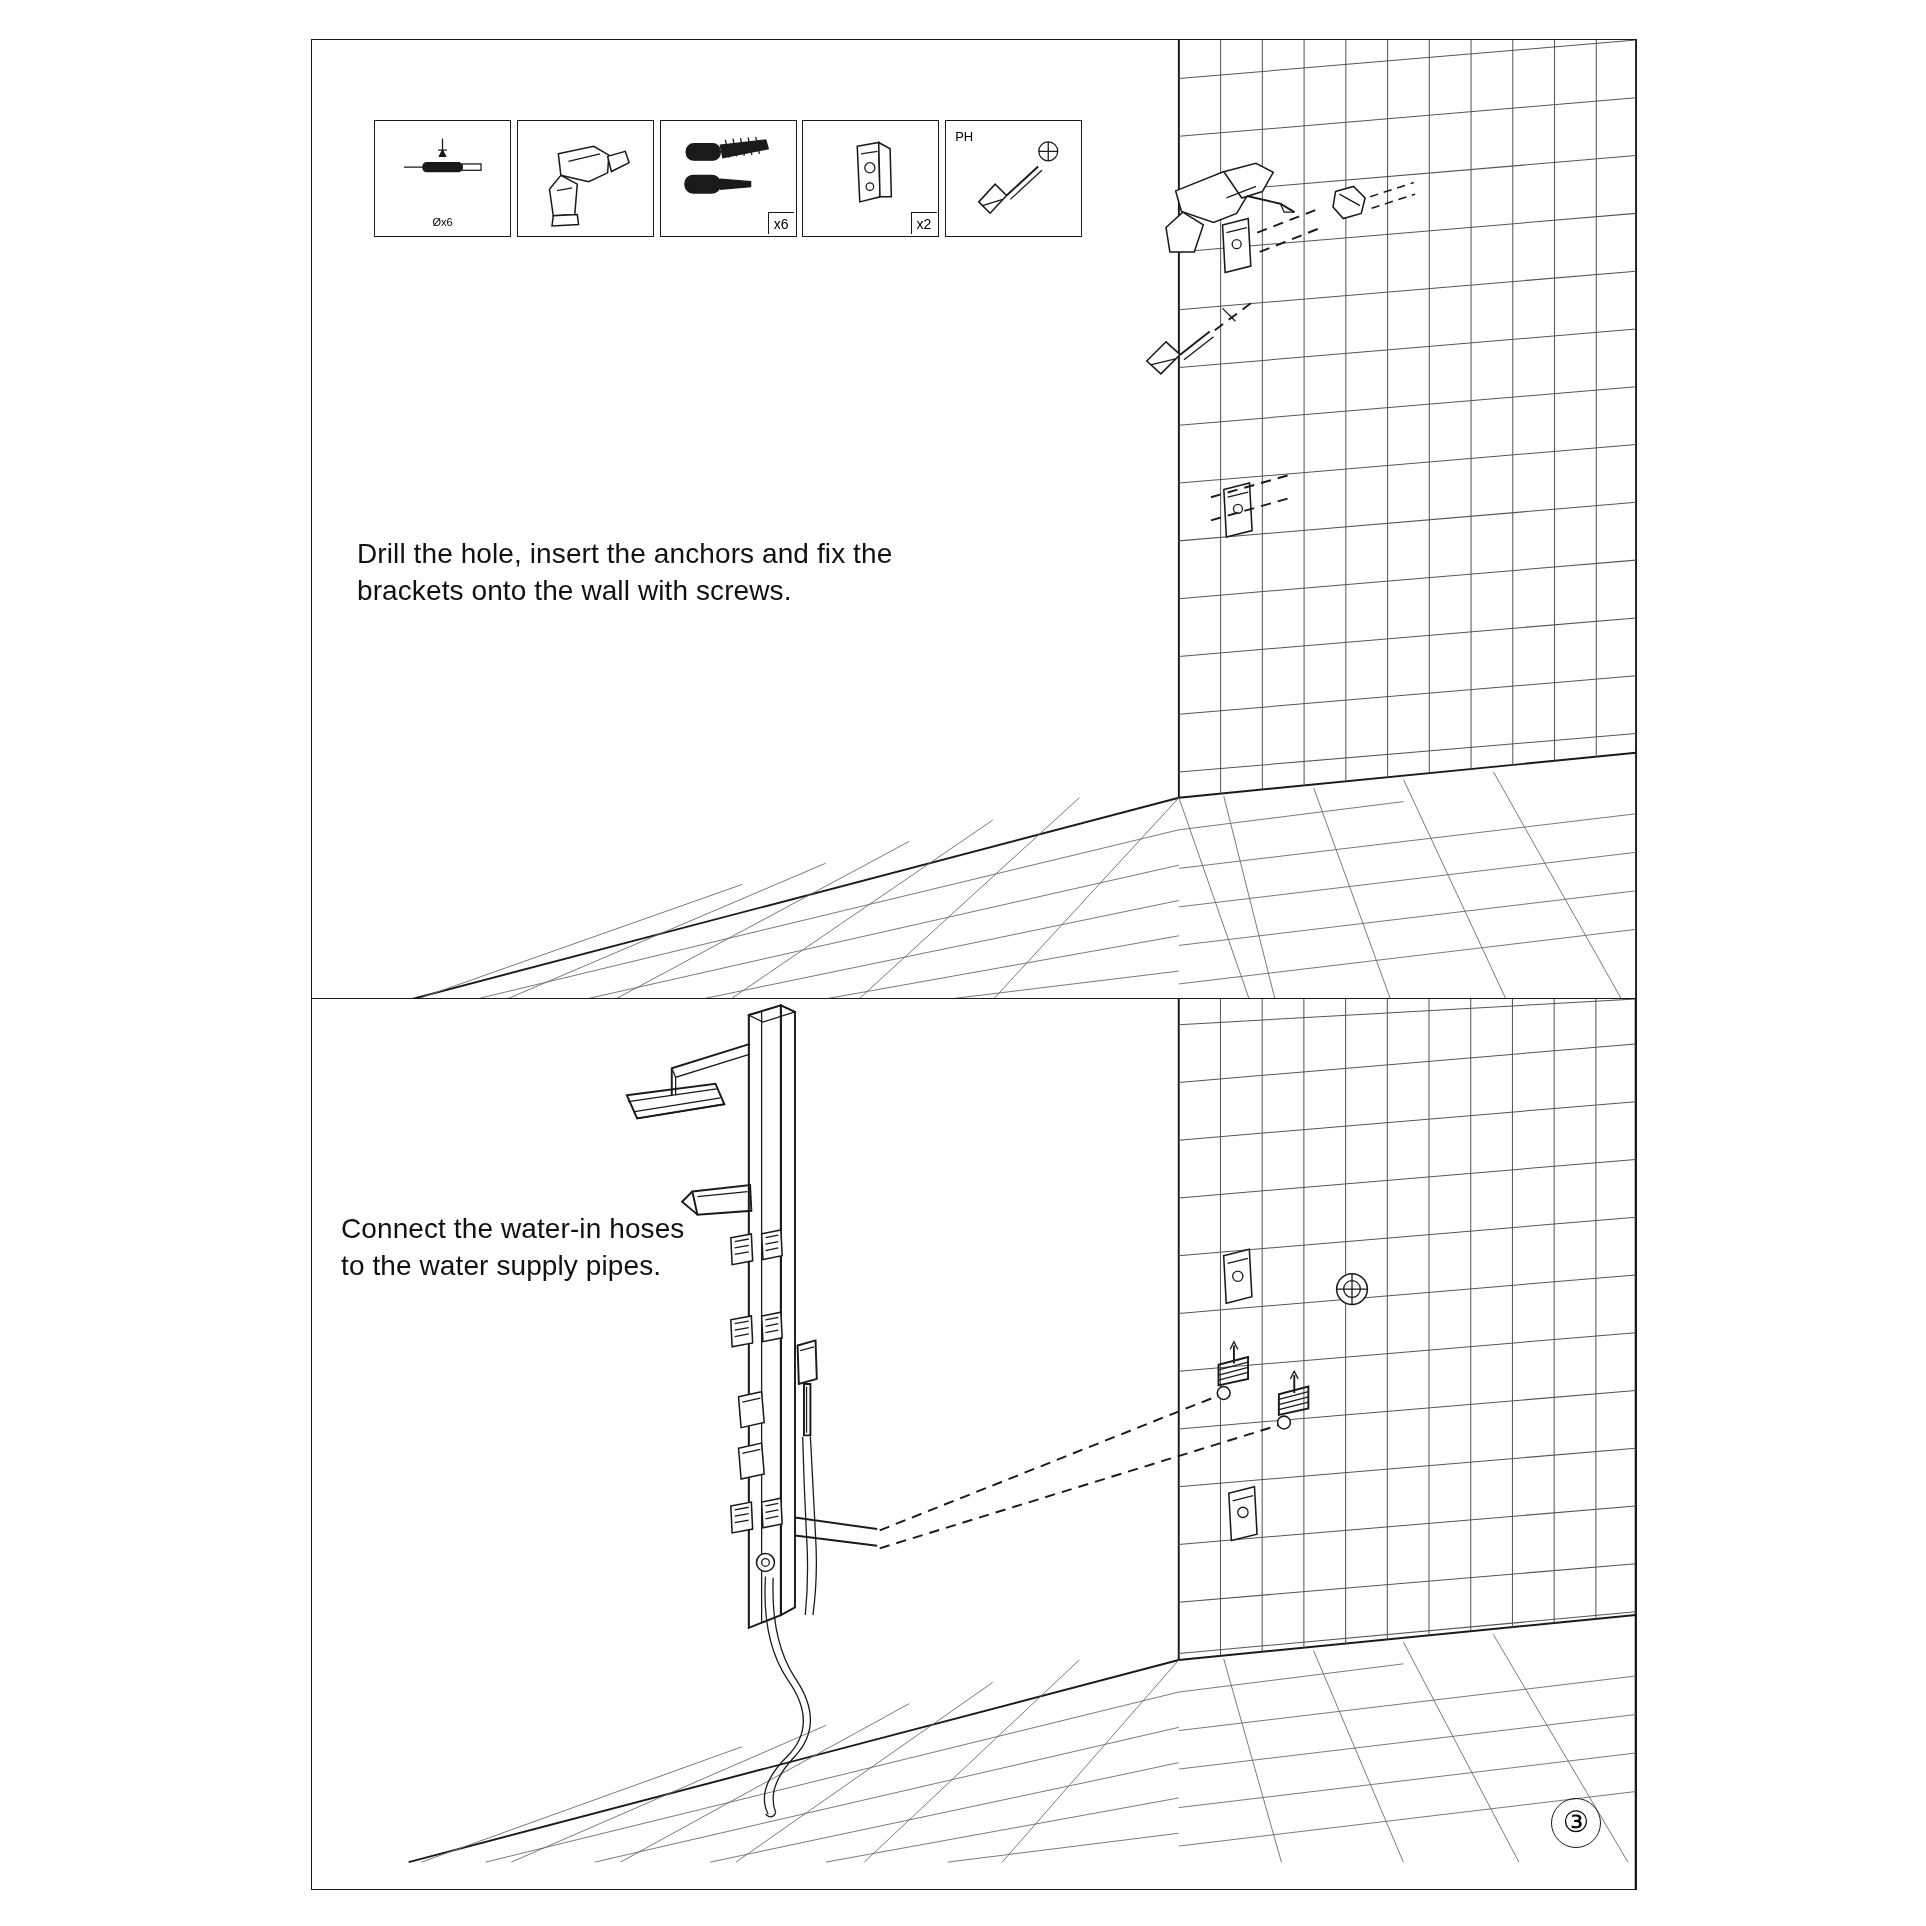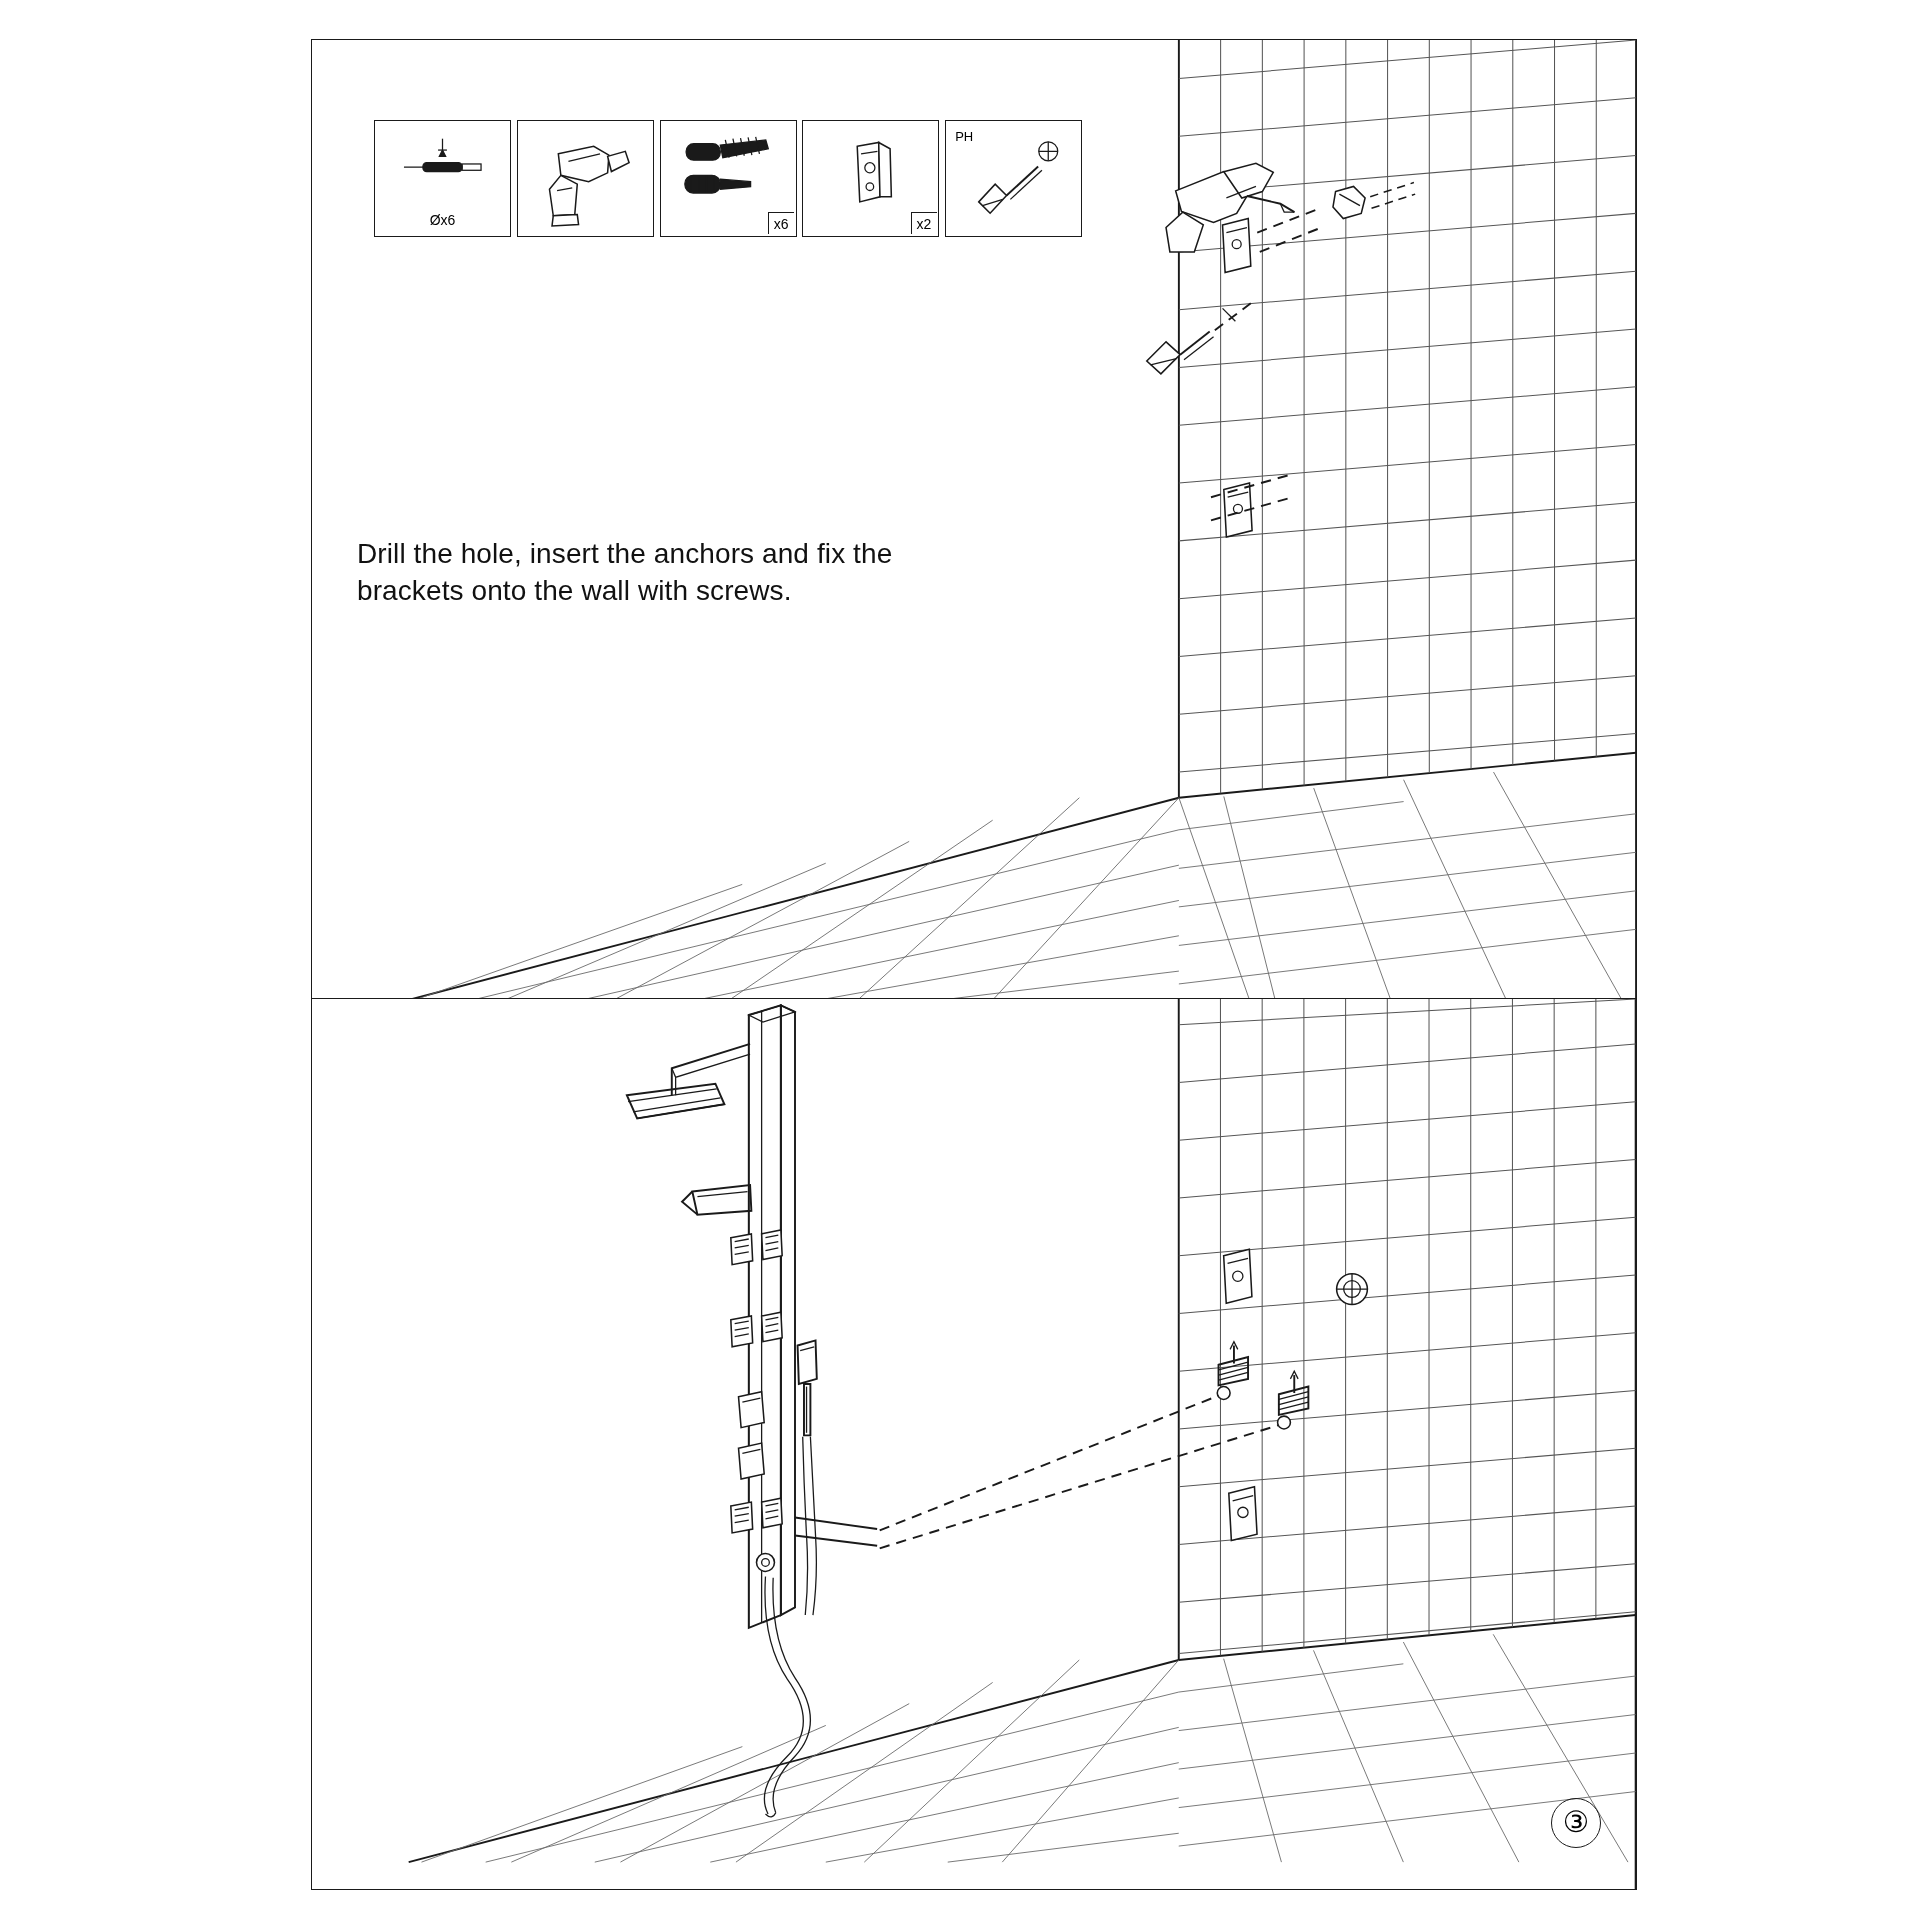--- a/index.html
+++ b/index.html
@@ -78,21 +78,21 @@
     font-size: 14px;
     line-height: 1;
     padding: 3.9px 5.1px 3.2px 5.1px;
   }
   .qty-center {
     position: absolute;
     left: 0;
     right: 0;
     bottom: 7.7px;
     text-align: center;
-    font-size: 14px;
+    font-size: 11px;
   }
   .ph-label {
     position: absolute;
     left: 9px;
     top: 7.7px;
     font-size: 13px;
   }
   .page-number {
     position: absolute;
     left: 1551px;
@@ -444,17 +444,19 @@
         <path class="thin" d="M1434 782 L1466 774"></path>
         <circle cx="1450" cy="800" r="8" class="thin"></circle>
       </g>
 
       <g>
         <path class="dash" d="M884 828 L1412 618"></path>
         <path class="dash" d="M884 856 L1506 664"></path>
       </g>
     </svg>
 
+    <div class="instruction" style="left:29px; top:212px; width:462px; position:absolute;">Connect the water-in hoses
+to the water supply pipes.</div>
   </div>
 
   <div class="page-number">③</div>
 </div>
 
 
 </body></html>

